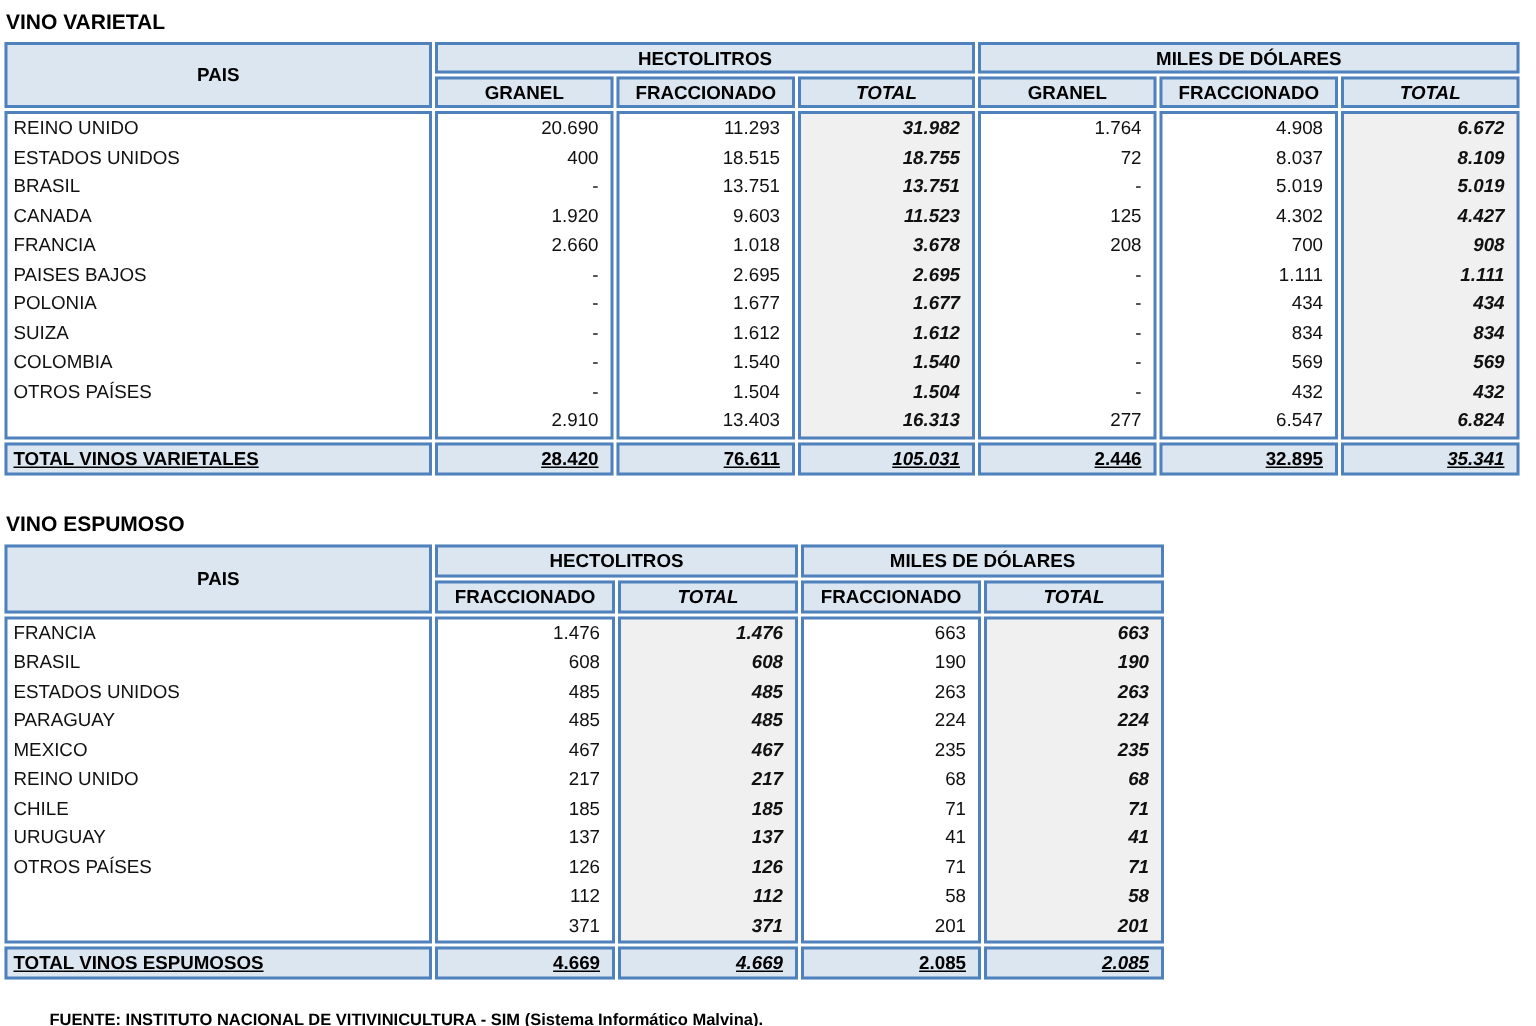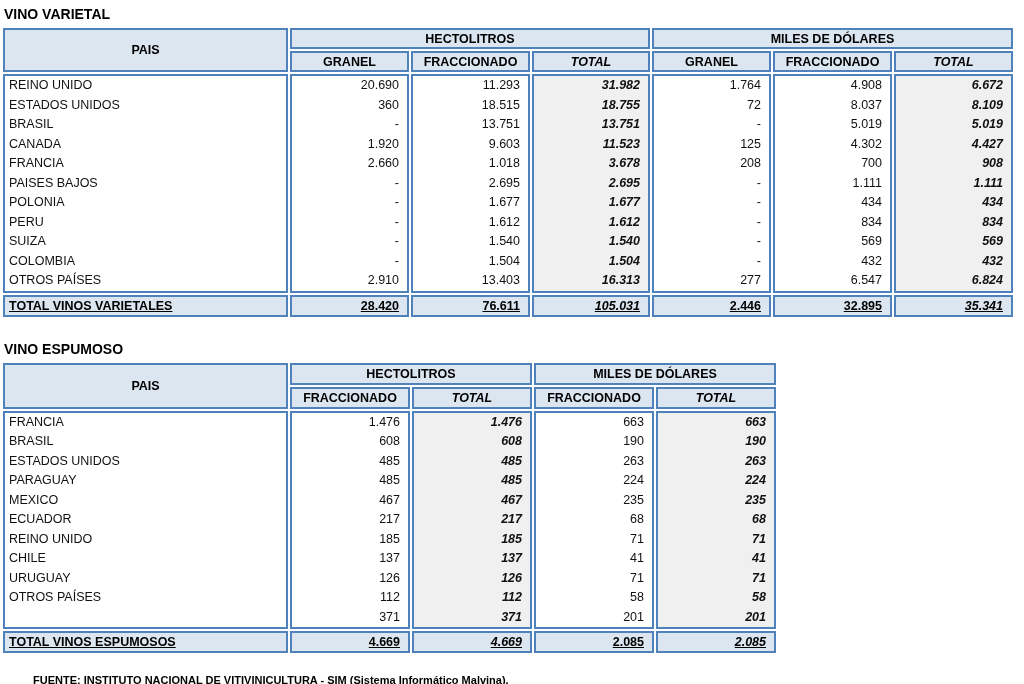--- a/index.html
+++ b/index.html
@@ -122,28 +122,27 @@
     <div class="cellbox tcell num" style="grid-column:6">32.895</div>
     <div class="cellbox tcell num ital" style="grid-column:7">35.341</div>
   <div class="cellbox bbox" style="grid-column: 1;">
         <div class="bline txt">REINO UNIDO</div>
         <div class="bline txt">ESTADOS UNIDOS</div>
         <div class="bline txt">BRASIL</div>
         <div class="bline txt">CANADA</div>
         <div class="bline txt">FRANCIA</div>
         <div class="bline txt">PAISES BAJOS</div>
         <div class="bline txt">POLONIA</div>
-        <div class="bline txt">PERU</div>
         <div class="bline txt">SUIZA</div>
         <div class="bline txt">COLOMBIA</div>
         <div class="bline txt">OTROS PAÍSES</div>
       </div>
       <div class="cellbox bbox" style="grid-column: 2;">
         <div class="bline num">20.690</div>
-        <div class="bline num">360</div>
+        <div class="bline num">400</div>
         <div class="bline num">-</div>
         <div class="bline num">1.920</div>
         <div class="bline num">2.660</div>
         <div class="bline num">-</div>
         <div class="bline num">-</div>
         <div class="bline num">-</div>
         <div class="bline num">-</div>
         <div class="bline num">-</div>
         <div class="bline num">2.910</div>
       </div>
@@ -233,21 +232,20 @@
     <div class="cellbox tcell num" style="grid-column:2">4.669</div>
     <div class="cellbox tcell num ital" style="grid-column:3">4.669</div>
     <div class="cellbox tcell num" style="grid-column:4">2.085</div>
     <div class="cellbox tcell num ital" style="grid-column:5">2.085</div>
   <div class="cellbox bbox" style="grid-column: 1;">
         <div class="bline txt">FRANCIA</div>
         <div class="bline txt">BRASIL</div>
         <div class="bline txt">ESTADOS UNIDOS</div>
         <div class="bline txt">PARAGUAY</div>
         <div class="bline txt">MEXICO</div>
-        <div class="bline txt">ECUADOR</div>
         <div class="bline txt">REINO UNIDO</div>
         <div class="bline txt">CHILE</div>
         <div class="bline txt">URUGUAY</div>
         <div class="bline txt">OTROS PAÍSES</div>
       </div>
       <div class="cellbox bbox" style="grid-column: 2;">
         <div class="bline num">1.476</div>
         <div class="bline num">608</div>
         <div class="bline num">485</div>
         <div class="bline num">485</div>

